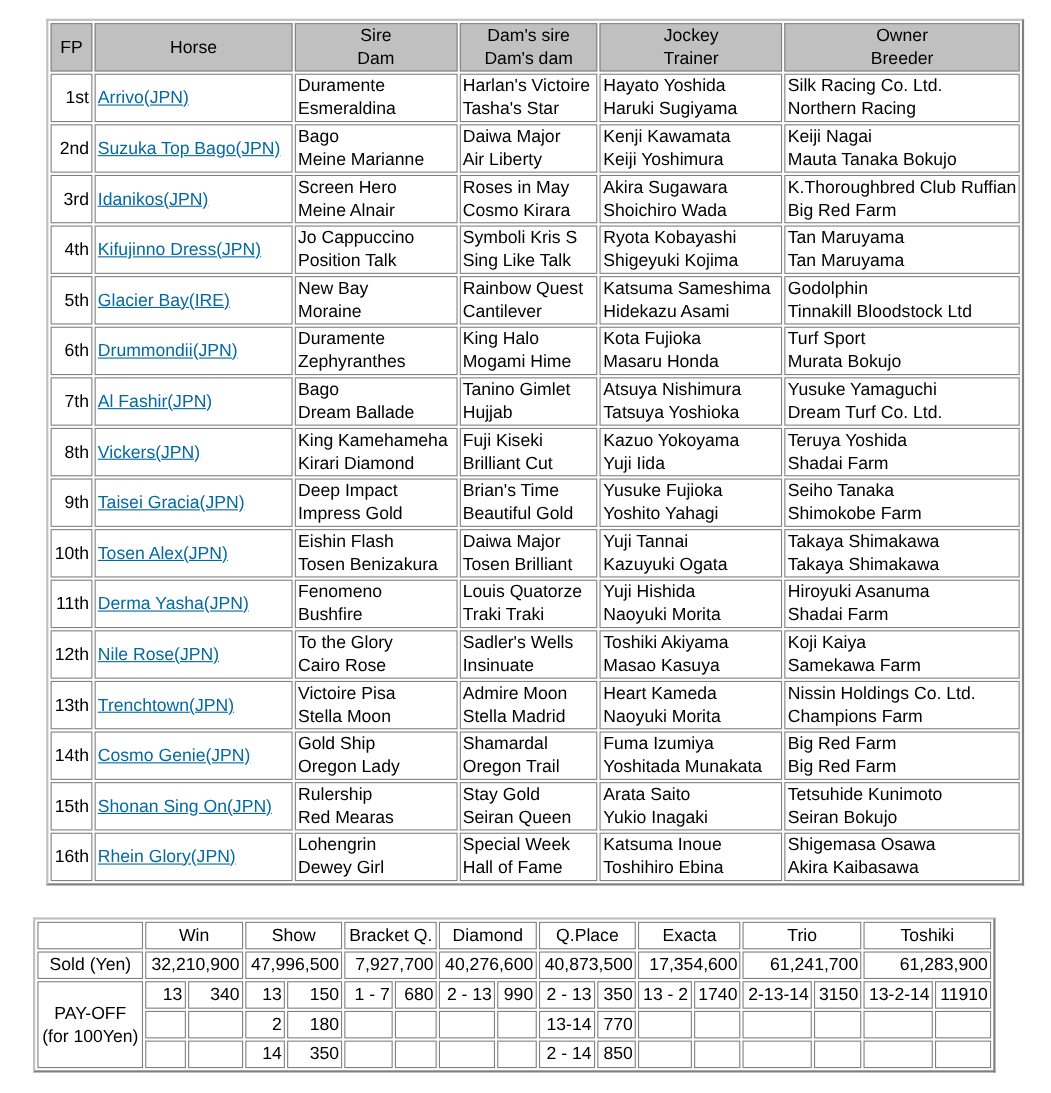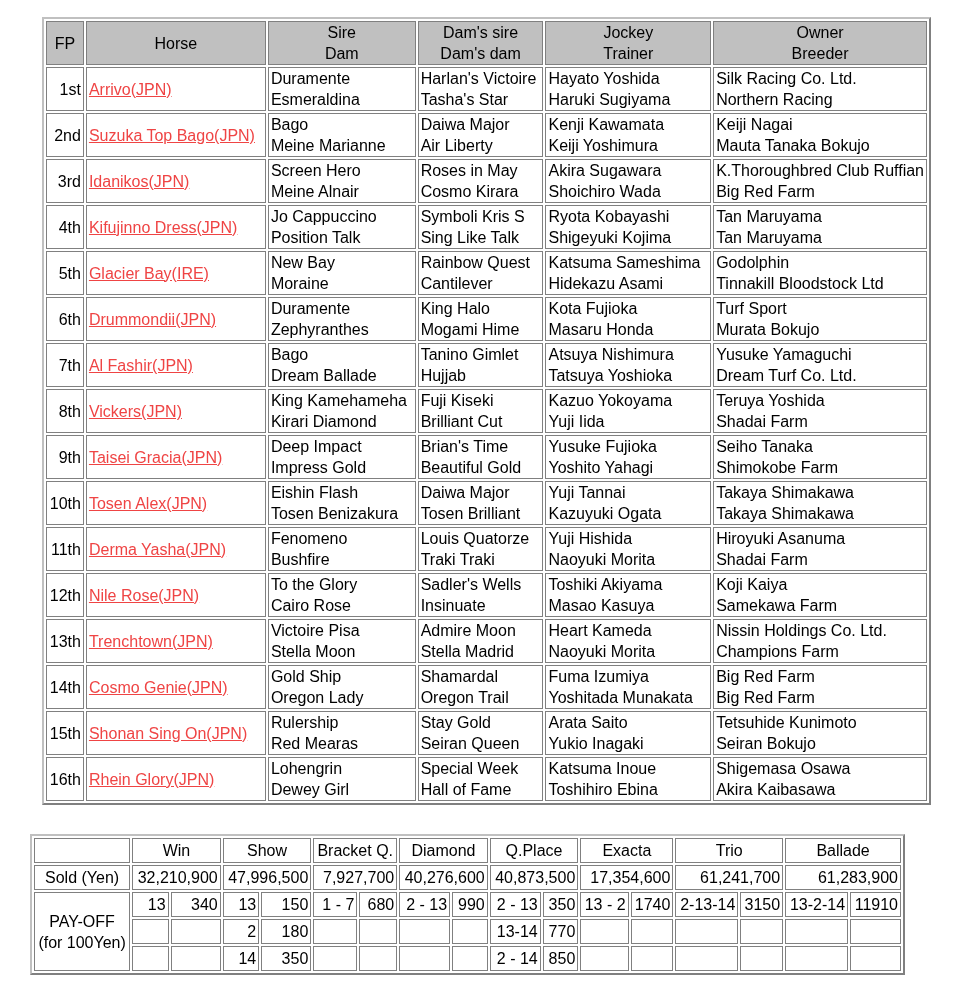--- a/index.html
+++ b/index.html
@@ -3,21 +3,21 @@
 <meta charset="utf-8">
 <style>
   html, body { margin: 0; padding: 0; background: #ffffff; }
   body { width: 955px; height: 994px; position: relative; font-family: "Liberation Sans", sans-serif; color: #000; overflow: hidden; }
   table { border-collapse: separate; border-spacing: 2px; }
   td, th { font-size: 16px; line-height: 21px; padding: 0 2px; border: 1px solid #808080; }
   #results { position: absolute; left: 42px; top: 17px; width: 889px; border-top: 2px solid #c0c0c0; border-left: 2px solid #c0c0c0; border-right: 2px solid #808080; border-bottom: 2px solid #808080; background: #fff; }
   #results th { background: #c0c0c0; font-weight: normal; text-align: center; height: 42px; }
   #results td { height: 42px; vertical-align: middle; }
   #results td.fp { text-align: right; padding: 0 2px 0 1px; margin-top: 25px; }
-  #results a { color: #ef4444; }
+  #results a { color: #0369a1; }
   .two { display: block; white-space: nowrap; }
   #payout { position: absolute; left: 30px; top: 834px; width: 875px; border-top: 2px solid #c0c0c0; border-left: 2px solid #c0c0c0; border-right: 2px solid #808080; border-bottom: 2px solid #808080; }
   #payout td { height: 23px; text-align: right; white-space: nowrap; }
   #payout td.c { text-align: center; }
 </style>
 </head>
 <body>
 
 <table id="results">
   <thead>
@@ -370,21 +370,21 @@
   <tbody>
     <tr>
       <td class="c"></td>
       <td class="c" colspan="2">Win</td>
       <td class="c" colspan="2">Show</td>
       <td class="c" colspan="2">Bracket Q.</td>
       <td class="c" colspan="2">Diamond</td>
       <td class="c" colspan="2">Q.Place</td>
       <td class="c" colspan="2">Exacta</td>
       <td class="c" colspan="2">Trio</td>
-      <td class="c" colspan="2">Ballade</td>
+      <td class="c" colspan="2">Toshiki</td>
     </tr>
     <tr>
       <td class="c">Sold (Yen)</td>
       <td colspan="2">32,210,900</td>
       <td colspan="2">47,996,500</td>
       <td colspan="2">7,927,700</td>
       <td colspan="2">40,276,600</td>
       <td colspan="2">40,873,500</td>
       <td colspan="2">17,354,600</td>
       <td colspan="2">61,241,700</td>

